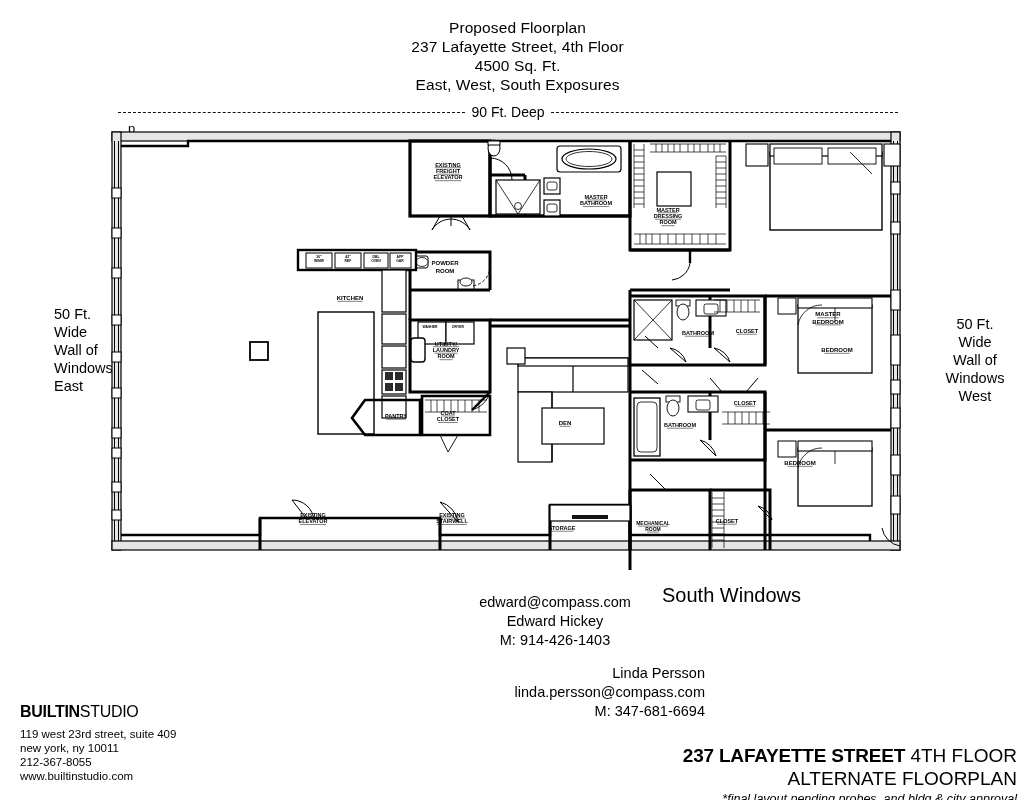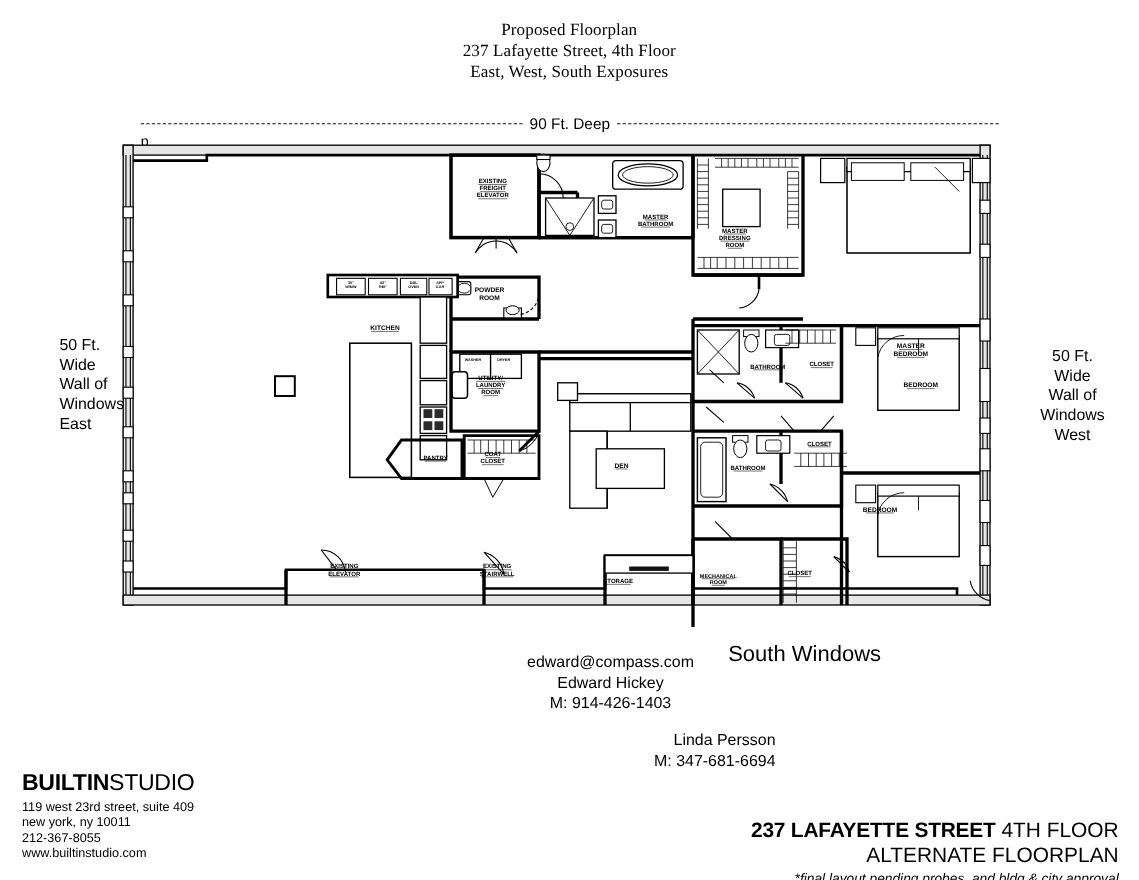--- a/index.html
+++ b/index.html
@@ -20,26 +20,26 @@
   #header-title {
     position: absolute;
     left: 0;
     top: 18px;
     width: 1035px;
     text-align: center;
     font-size: 15.5px;
     line-height: 19px;
     letter-spacing: 0.1px;
   }
-  #header-title .tline { display: block; font-family: Liberation Serif, serif; }
+  #header-title .tline { display: block; }
 
   
   #depth-dim {
     position: absolute;
-    left: 128px;
+    left: 118px;
     top: 103px;
     width: 780px;
     height: 18px;
     display: flex;
     align-items: center;
     justify-content: center;
   }
   #depth-dim .dash {
     flex: 1 1 auto;
     height: 0;
@@ -111,21 +111,21 @@
   #contacts .cl { display: block; }
 
   
   #studio-block {
     position: absolute;
     left: 20px;
     top: 700px;
     width: 230px;
   }
   #studio-name {
-    font-size: 21px;
+    font-size: 16px;
     line-height: 24px;
     letter-spacing: -0.3px;
     white-space: nowrap;
   }
   #studio-name .s-bold { font-weight: bold; }
   #studio-name .s-light { font-weight: normal; }
   #studio-address {
     margin-top: 3px;
     font-size: 11.5px;
     line-height: 14px;
@@ -166,20 +166,21 @@
     text-anchor: middle;
     fill: #000;
   }
 </style>
 </head>
 <body>
 
 <div id="header-title">
   <span class="tline">Proposed Floorplan</span>
   <span class="tline">237 Lafayette Street, 4th Floor</span>
+  <span class="tline">4500 Sq. Ft.</span>
   <span class="tline">East, West, South Exposures</span>
 </div>
 
 <div id="depth-dim">
   <span class="dash"></span>
   <span class="dim-label">90 Ft. Deep</span>
   <span class="dash"></span>
 </div>
 <div id="plan-mark">p</div>
 
@@ -734,20 +735,21 @@
 </svg>
 
 <div id="contacts">
   <div class="contact-block">
     <span class="cl">edward@compass.com</span>
     <span class="cl">Edward Hickey</span>
     <span class="cl">M: 914-426-1403</span>
   </div>
   <div class="contact-block">
     <span class="cl">Linda Persson</span>
+    <span class="cl">linda.persson@compass.com</span>
     <span class="cl">M: 347-681-6694</span>
   </div>
 </div>
 
 <div id="studio-block">
   <div id="studio-name">
     <span class="s-bold">BUILTIN</span><span class="s-light">STUDIO</span>
   </div>
   <div id="studio-address">
     <span class="al">119 west 23rd street, suite 409</span>

